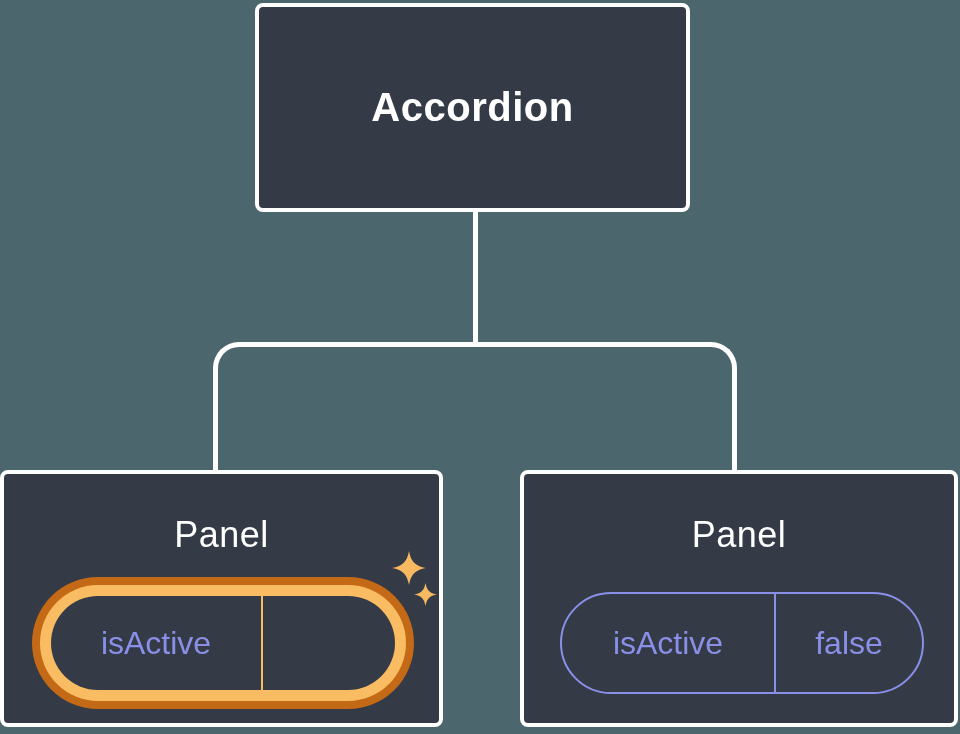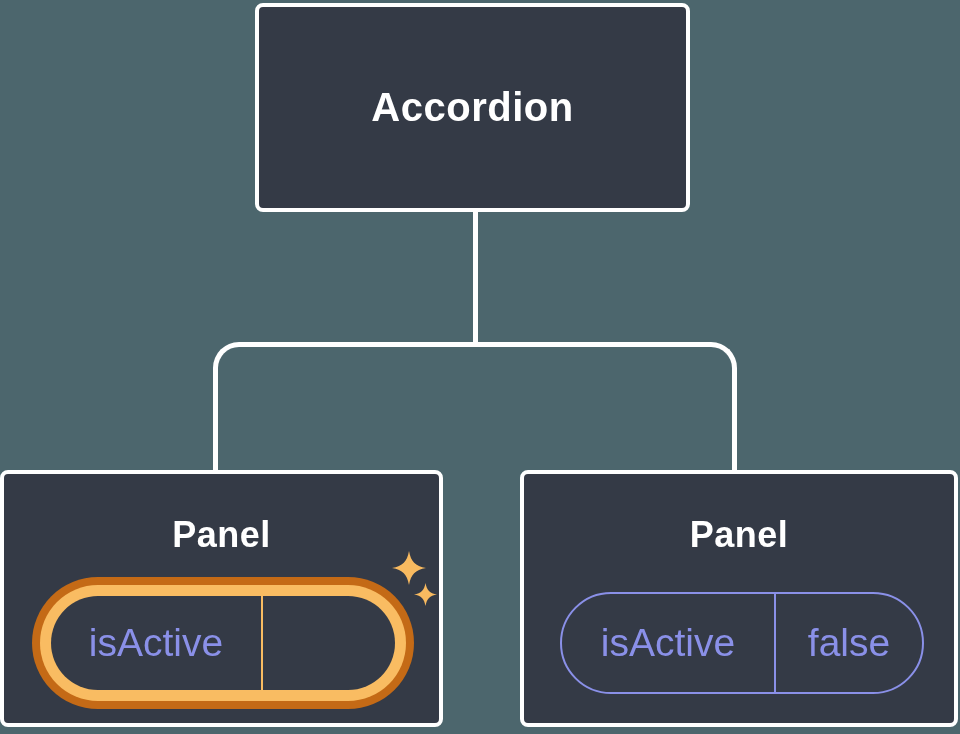--- a/index.html
+++ b/index.html
@@ -23,21 +23,21 @@
   }
   .node-root { left: 255px; top: 3px; width: 435px; height: 209px;
     display: flex; align-items: center; justify-content: center; }
   .root-label { color: #FFFFFF; font-size: 40px; font-weight: 600; letter-spacing: 0.5px; }
 
   .node-panel-left  { left: 0px;   top: 470px; width: 443px; height: 257px; }
   .node-panel-right { left: 520px; top: 470px; width: 438px; height: 257px; }
 
   .panel-label {
     position: absolute; top: 43px; left: 0; width: 100%;
-    text-align: center; color: #FFFFFF; font-size: 36px; font-weight: 700;
+    text-align: center; color: #FFFFFF; font-size: 36px; font-weight: 400;
     letter-spacing: 0.5px; line-height: 1;
   }
 
   
   .connector-stem {
     position: absolute; left: 473px; top: 210px; width: 5px; height: 137px;
     background: #FFFFFF;
   }
   .connector-branch {
     position: absolute; left: 213px; top: 342px; width: 524px; height: 128px;
@@ -72,21 +72,21 @@
     border: 2px solid #8A90E8; border-radius: 51px;
     display: flex; align-items: stretch; overflow: hidden;
   }
   .pill-inactive .cell-name  { width: 212px; }
   .pill-inactive .cell-value { flex: 1; }
   .divider-purple { width: 2px; background: #8A90E8; }
 
   .cell {
     display: flex; align-items: center; justify-content: center;
   }
-  .prop-text { color: #8A90E8; font-size: 39px; font-weight: 400; }
+  .prop-text { color: #8A90E8; font-size: 32px; font-weight: 400; }
   .prop-text-bold { color: #8A90E8; font-size: 36px; font-weight: 700; }
 
   
   .sparkle { position: absolute; }
   .sparkle-large { left: 388px; top: 77px; width: 34px; height: 34px; }
   .sparkle-small { left: 410px; top: 109px; width: 23px; height: 23px; }
 </style>
 </head>
 <body>
 

